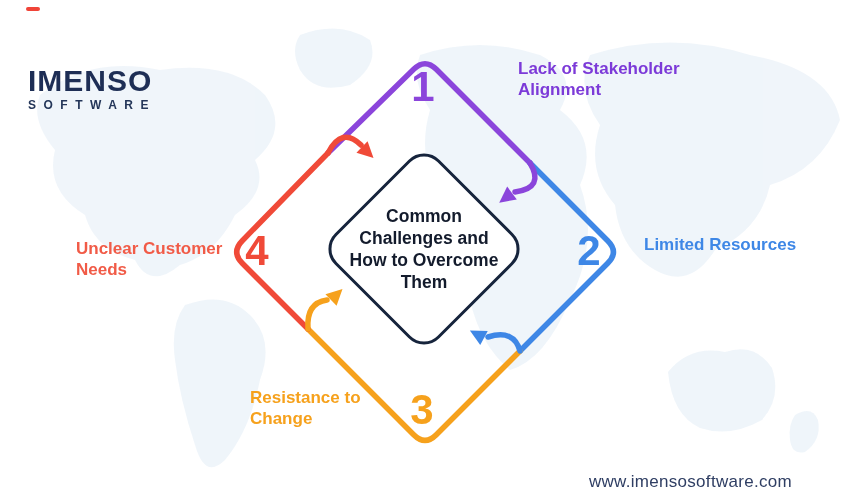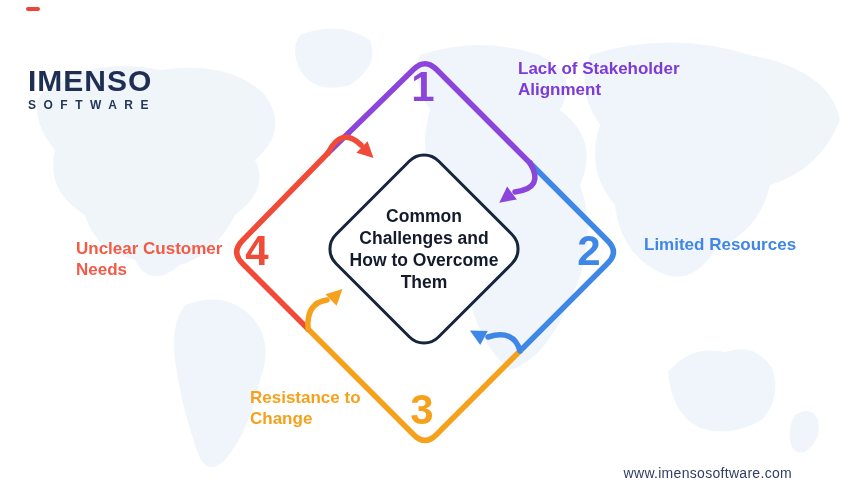--- a/index.html
+++ b/index.html
@@ -52,22 +52,22 @@
     position:absolute;font-size:17px;font-weight:600;line-height:21px;
     white-space:pre-line;
   }
   .label1{left:518px;top:58px;color:#7C3AD8;}
   .label2{left:644px;top:234px;color:#3E87E6;}
   .label3{left:222px;top:387px;color:#F6A11C;margin-left:28px;}
   .label4{left:76px;top:238px;color:#F15B47;}
 
   
   .website{
-    position:absolute;right:58px;bottom:19px;
-    font-size:14px;font-weight:500;color:#2F3E63;letter-spacing:0.3px;
+    position:absolute;right:58px;bottom:8px;
+    font-size:17px;font-weight:500;color:#2F3E63;letter-spacing:0.3px;
   }
 </style>
 </head>
 <body>
 
 <div class="canvas">
 
   <svg class="map-bg" width="850" height="500" viewBox="0 0 850 500">
     <g fill="#ECF3F9" opacity="0.8">
 

